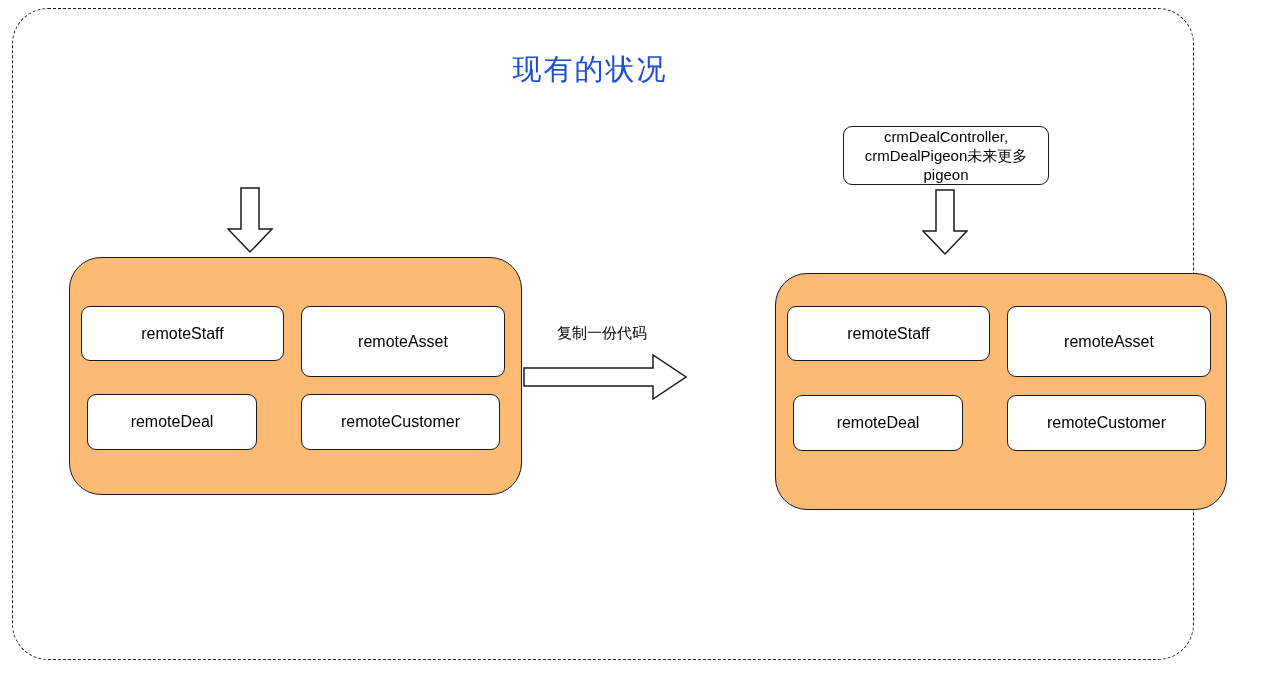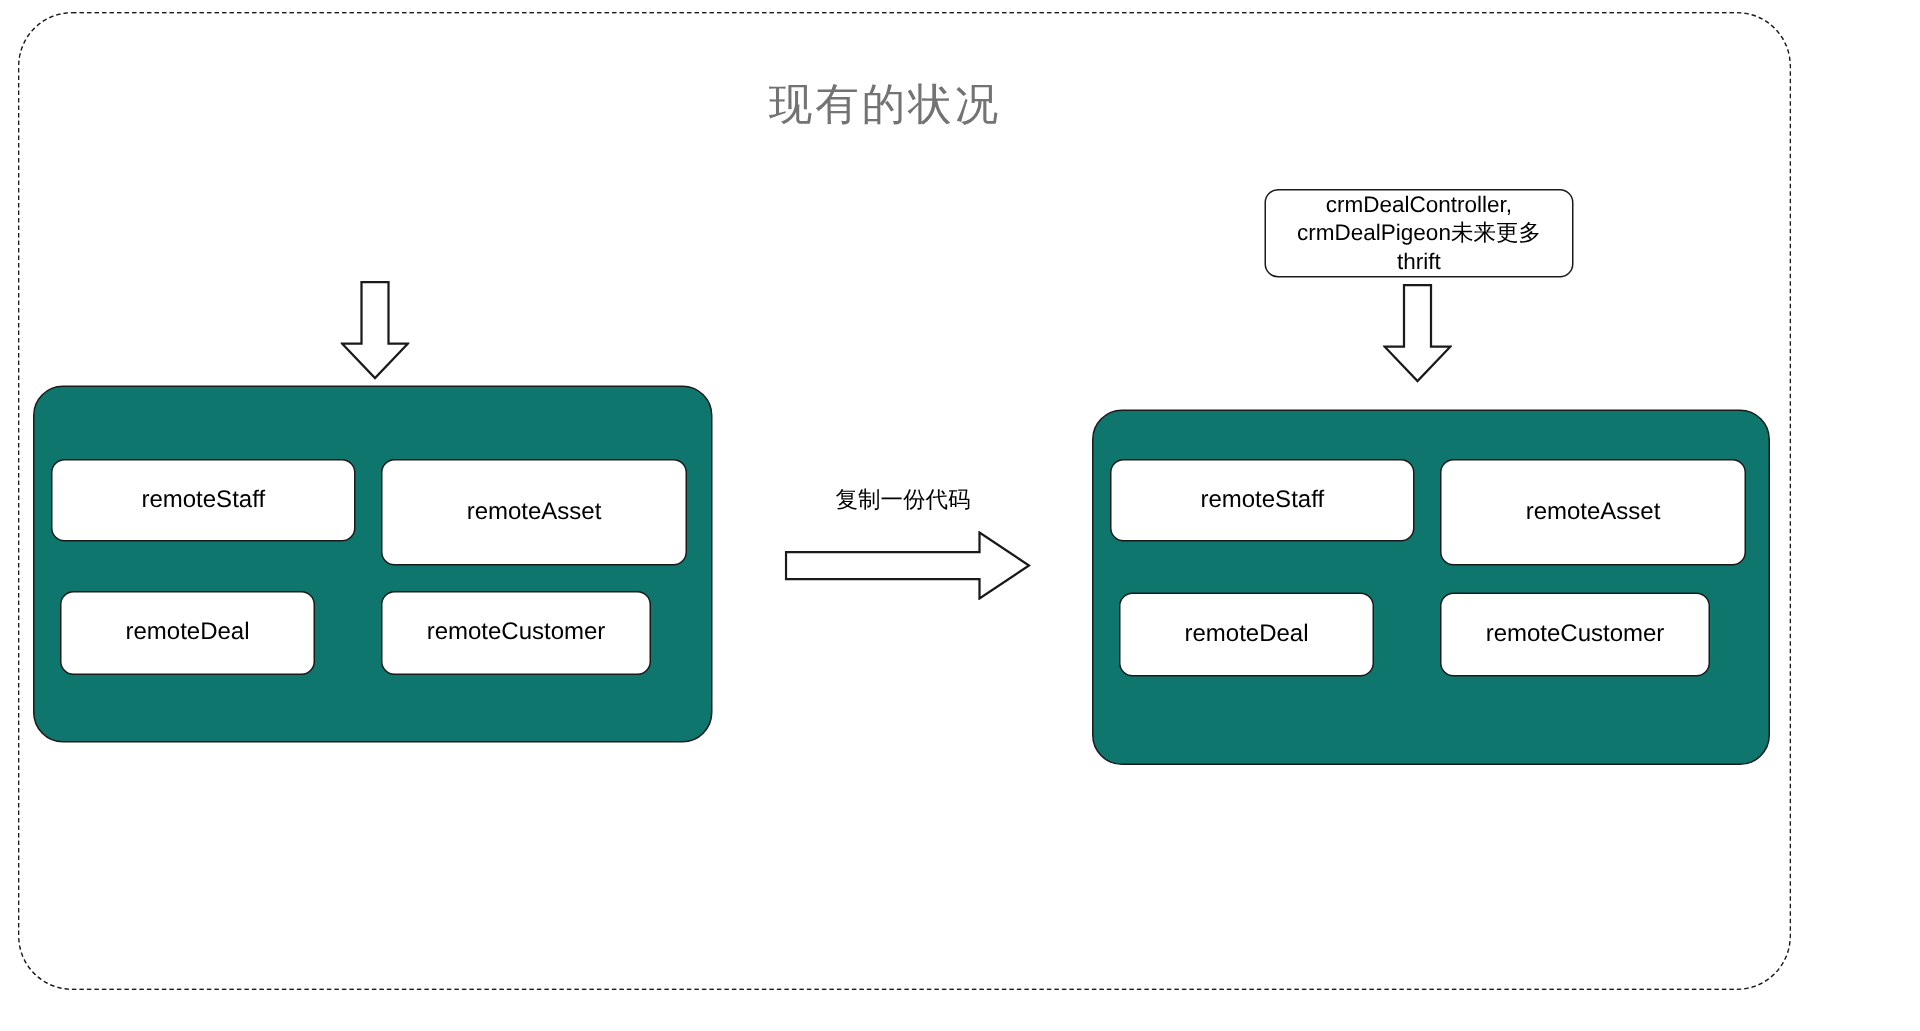--- a/index.html
+++ b/index.html
@@ -16,60 +16,61 @@
     left:12px;top:8px;width:1182px;height:652px;
     border:1.5px dashed #1a1a1a;
     border-radius:36px;
     box-sizing:border-box;
   }
   .title{
     position:absolute;
     left:440px;top:50px;width:300px;
     text-align:center;
     font-size:29px;
-    color:#737373;
+    color:#1d4ed8;
     letter-spacing:2px;
   }
   .service-box{
     position:absolute;
     border:1.5px solid #1a1a1a;
     border-radius:9px;
     background:#fff;
     display:flex;align-items:center;justify-content:center;
     text-align:center;
     font-size:16px;
     box-sizing:border-box;
     white-space:pre-line;
     line-height:19px;
   }
   .left-service{left:148px;top:128px;width:207px;height:55px;}
   .right-service{left:843px;top:126px;width:206px;height:59px;font-size:15px;}
   .big-container{
     position:absolute;
     border:1.5px solid #1a1a1a;
-    border-radius:20px;
-    background:#0f766e;
+    border-radius:32px;
+    background:#fdba74;
     box-sizing:border-box;
+    margin-left:47px;
   }
   .left-container{left:22px;top:257px;width:453px;height:238px;}
   .right-container{left:728px;top:273px;width:452px;height:237px;}
   .module{
     position:absolute;
     border:1.5px solid #1a1a1a;
     border-radius:9px;
     background:#fff;
     display:flex;align-items:center;justify-content:center;
     font-size:16px;
     box-sizing:border-box;
   }
   
   .m-tl{left:11px;top:48px;width:203px;height:55px;}
   .m-tr{left:231px;top:48px;width:204px;height:71px;}
   .m-bl{left:17px;top:136px;width:170px;height:56px;}
-  .m-br{left:231px;top:136px;width:180px;height:56px;}
+  .m-br{left:231px;top:136px;width:199px;height:56px;}
   
   .right-container .m-tl,.right-container .m-tr{top:32px;}
   .right-container .m-bl,.right-container .m-br{top:121px;}
   .arrow-svg{position:absolute;display:block;}
   .note{
     position:absolute;
     left:518px;top:210px;width:168px;
     text-align:center;
     font-size:15px;
     line-height:20px;
@@ -112,21 +113,21 @@
   </div>
 
   <div class="arrow-label">复制一份代码</div>
 
   <svg class="arrow-svg" style="left:523px;top:354px;" width="165" height="46" viewBox="0 0 165 46">
     <path d="M1 14 H130 V1 L163 23 L130 45 V32 H1 Z" fill="#ffffff" stroke="#1a1a1a" stroke-width="1.5" stroke-linejoin="miter"></path>
   </svg>
 
   <div class="service-box right-service">crmDealController,
 crmDealPigeon未来更多
-thrift</div>
+pigeon</div>
 
   <svg class="arrow-svg" style="left:922px;top:189px;" width="46" height="67" viewBox="0 0 46 67">
     <path d="M14 1 H32 V42 H45 L23 65 L1 42 H14 Z" fill="#ffffff" stroke="#1a1a1a" stroke-width="1.5" stroke-linejoin="miter"></path>
   </svg>
 
   <div class="big-container right-container">
     <div class="module m-tl">remoteStaff</div>
     <div class="module m-tr">remoteAsset</div>
     <div class="module m-bl">remoteDeal</div>
     <div class="module m-br">remoteCustomer</div>

